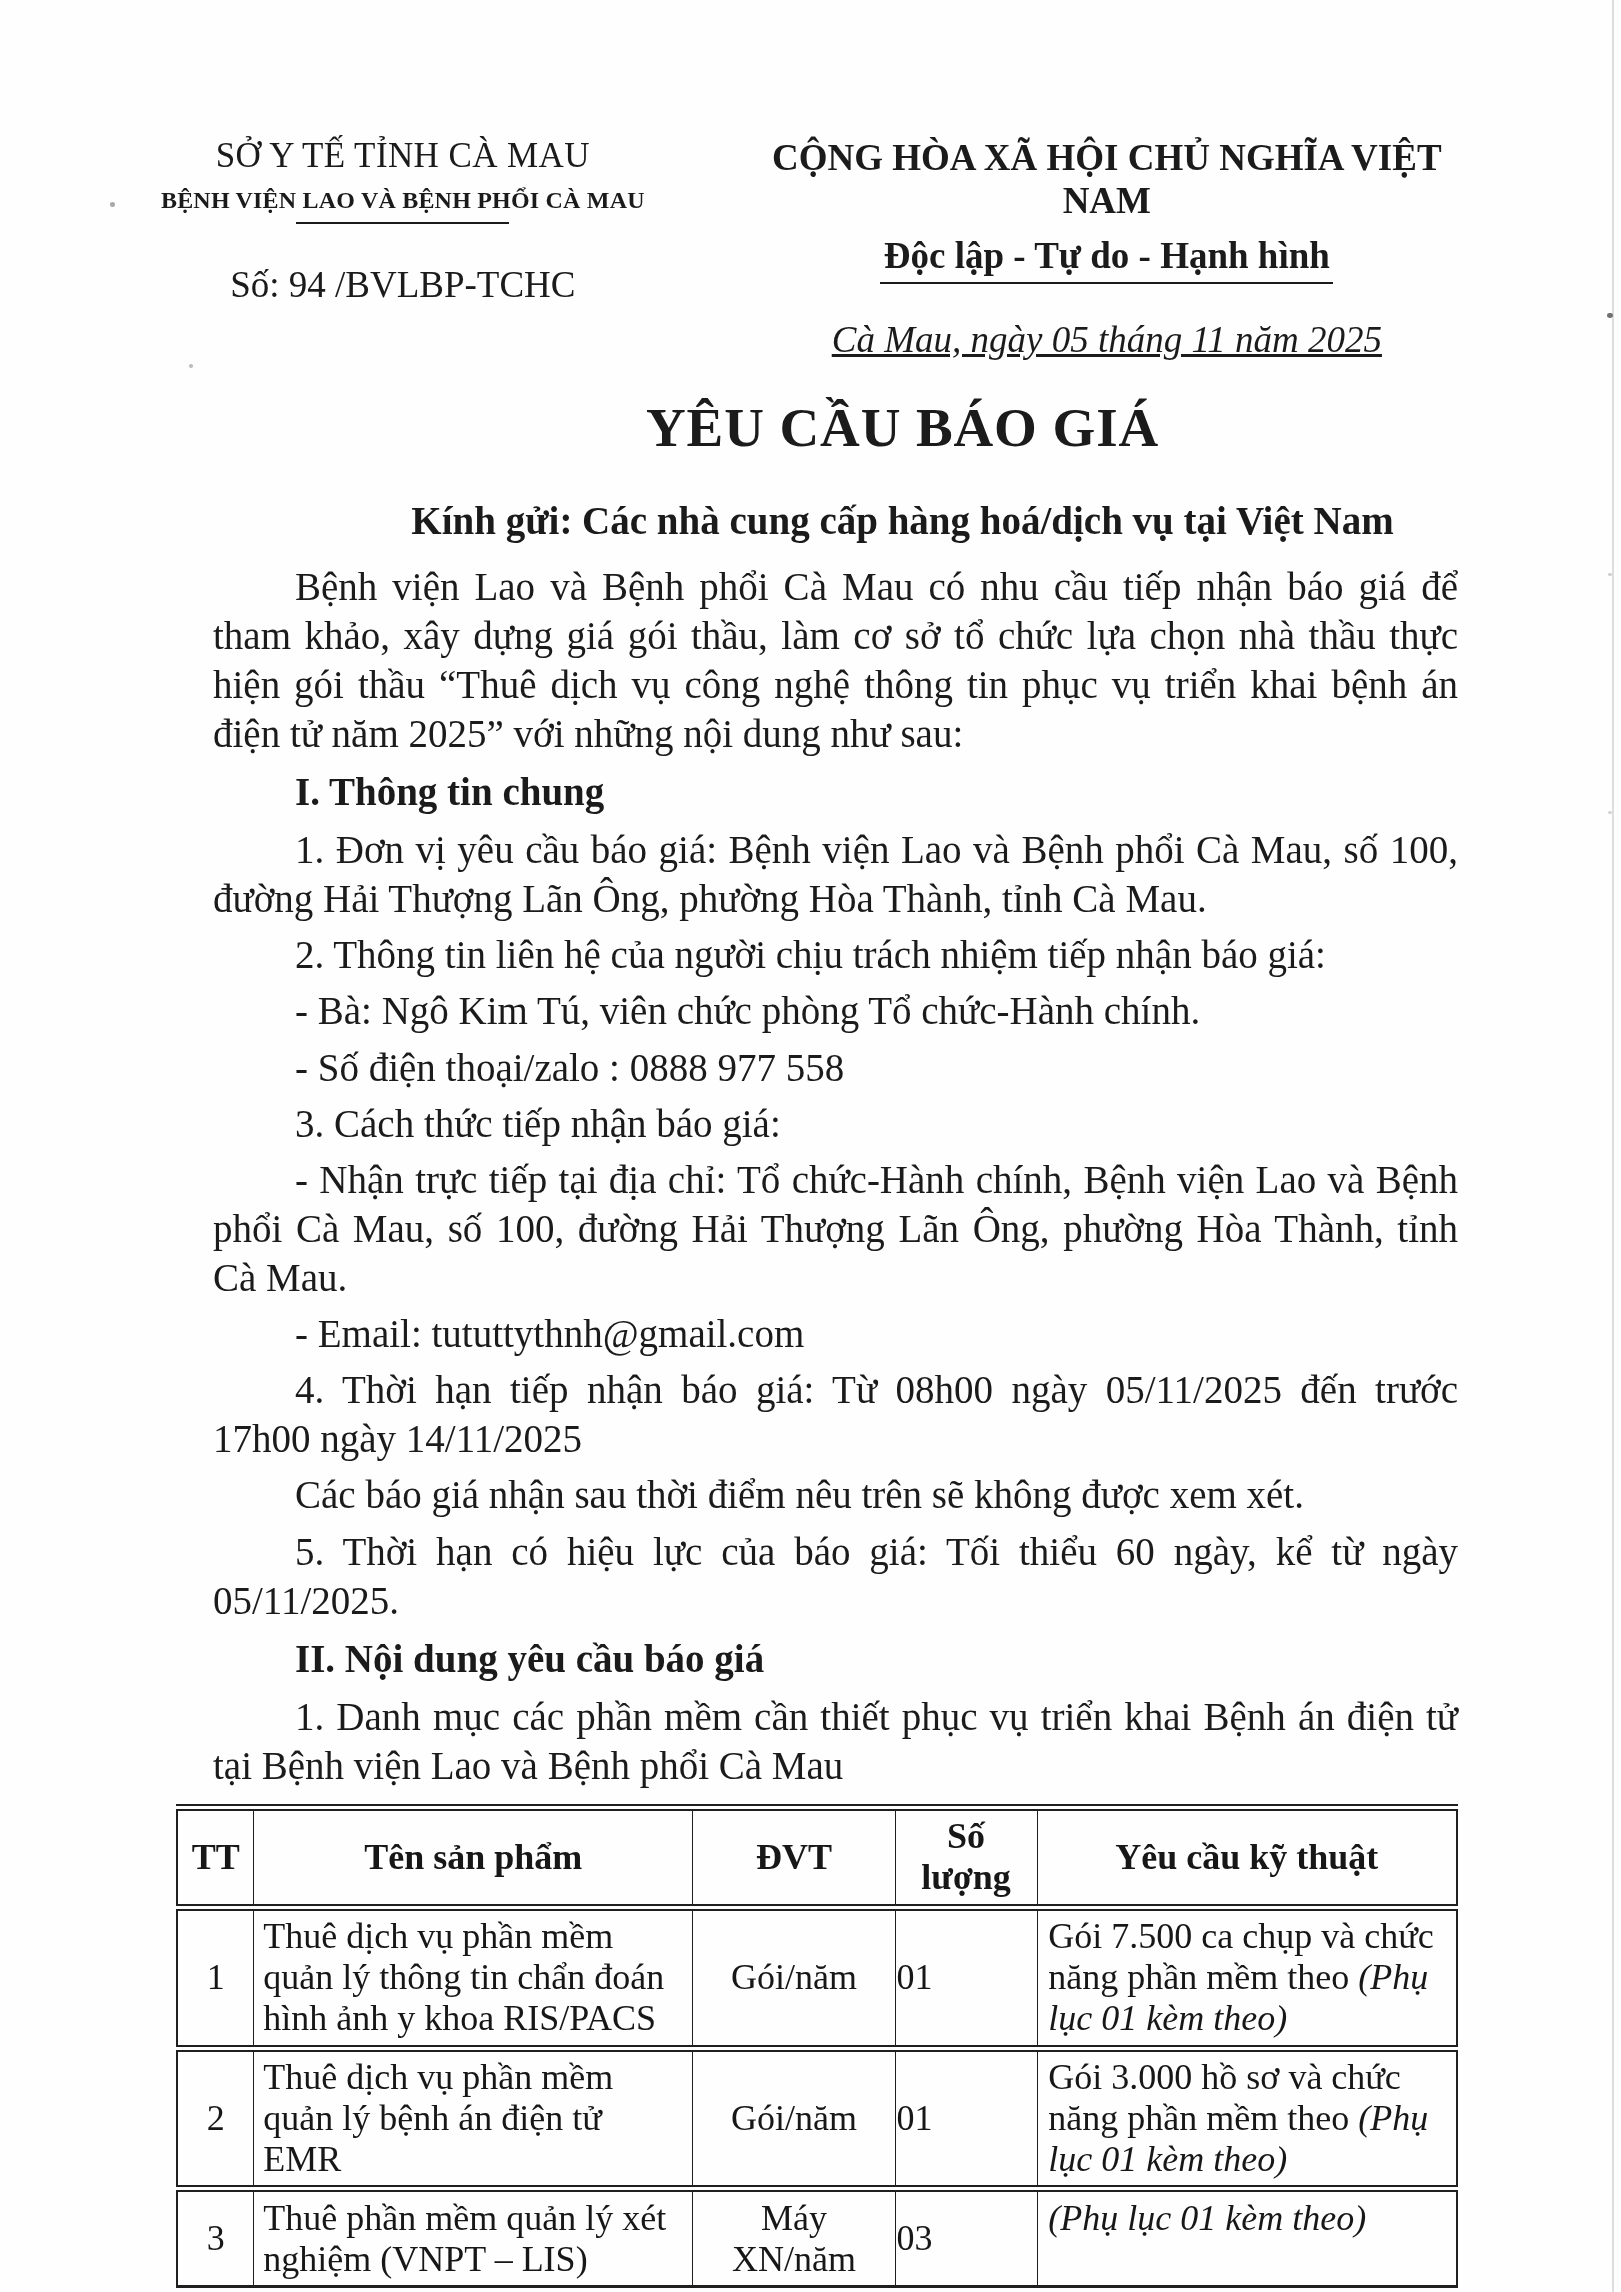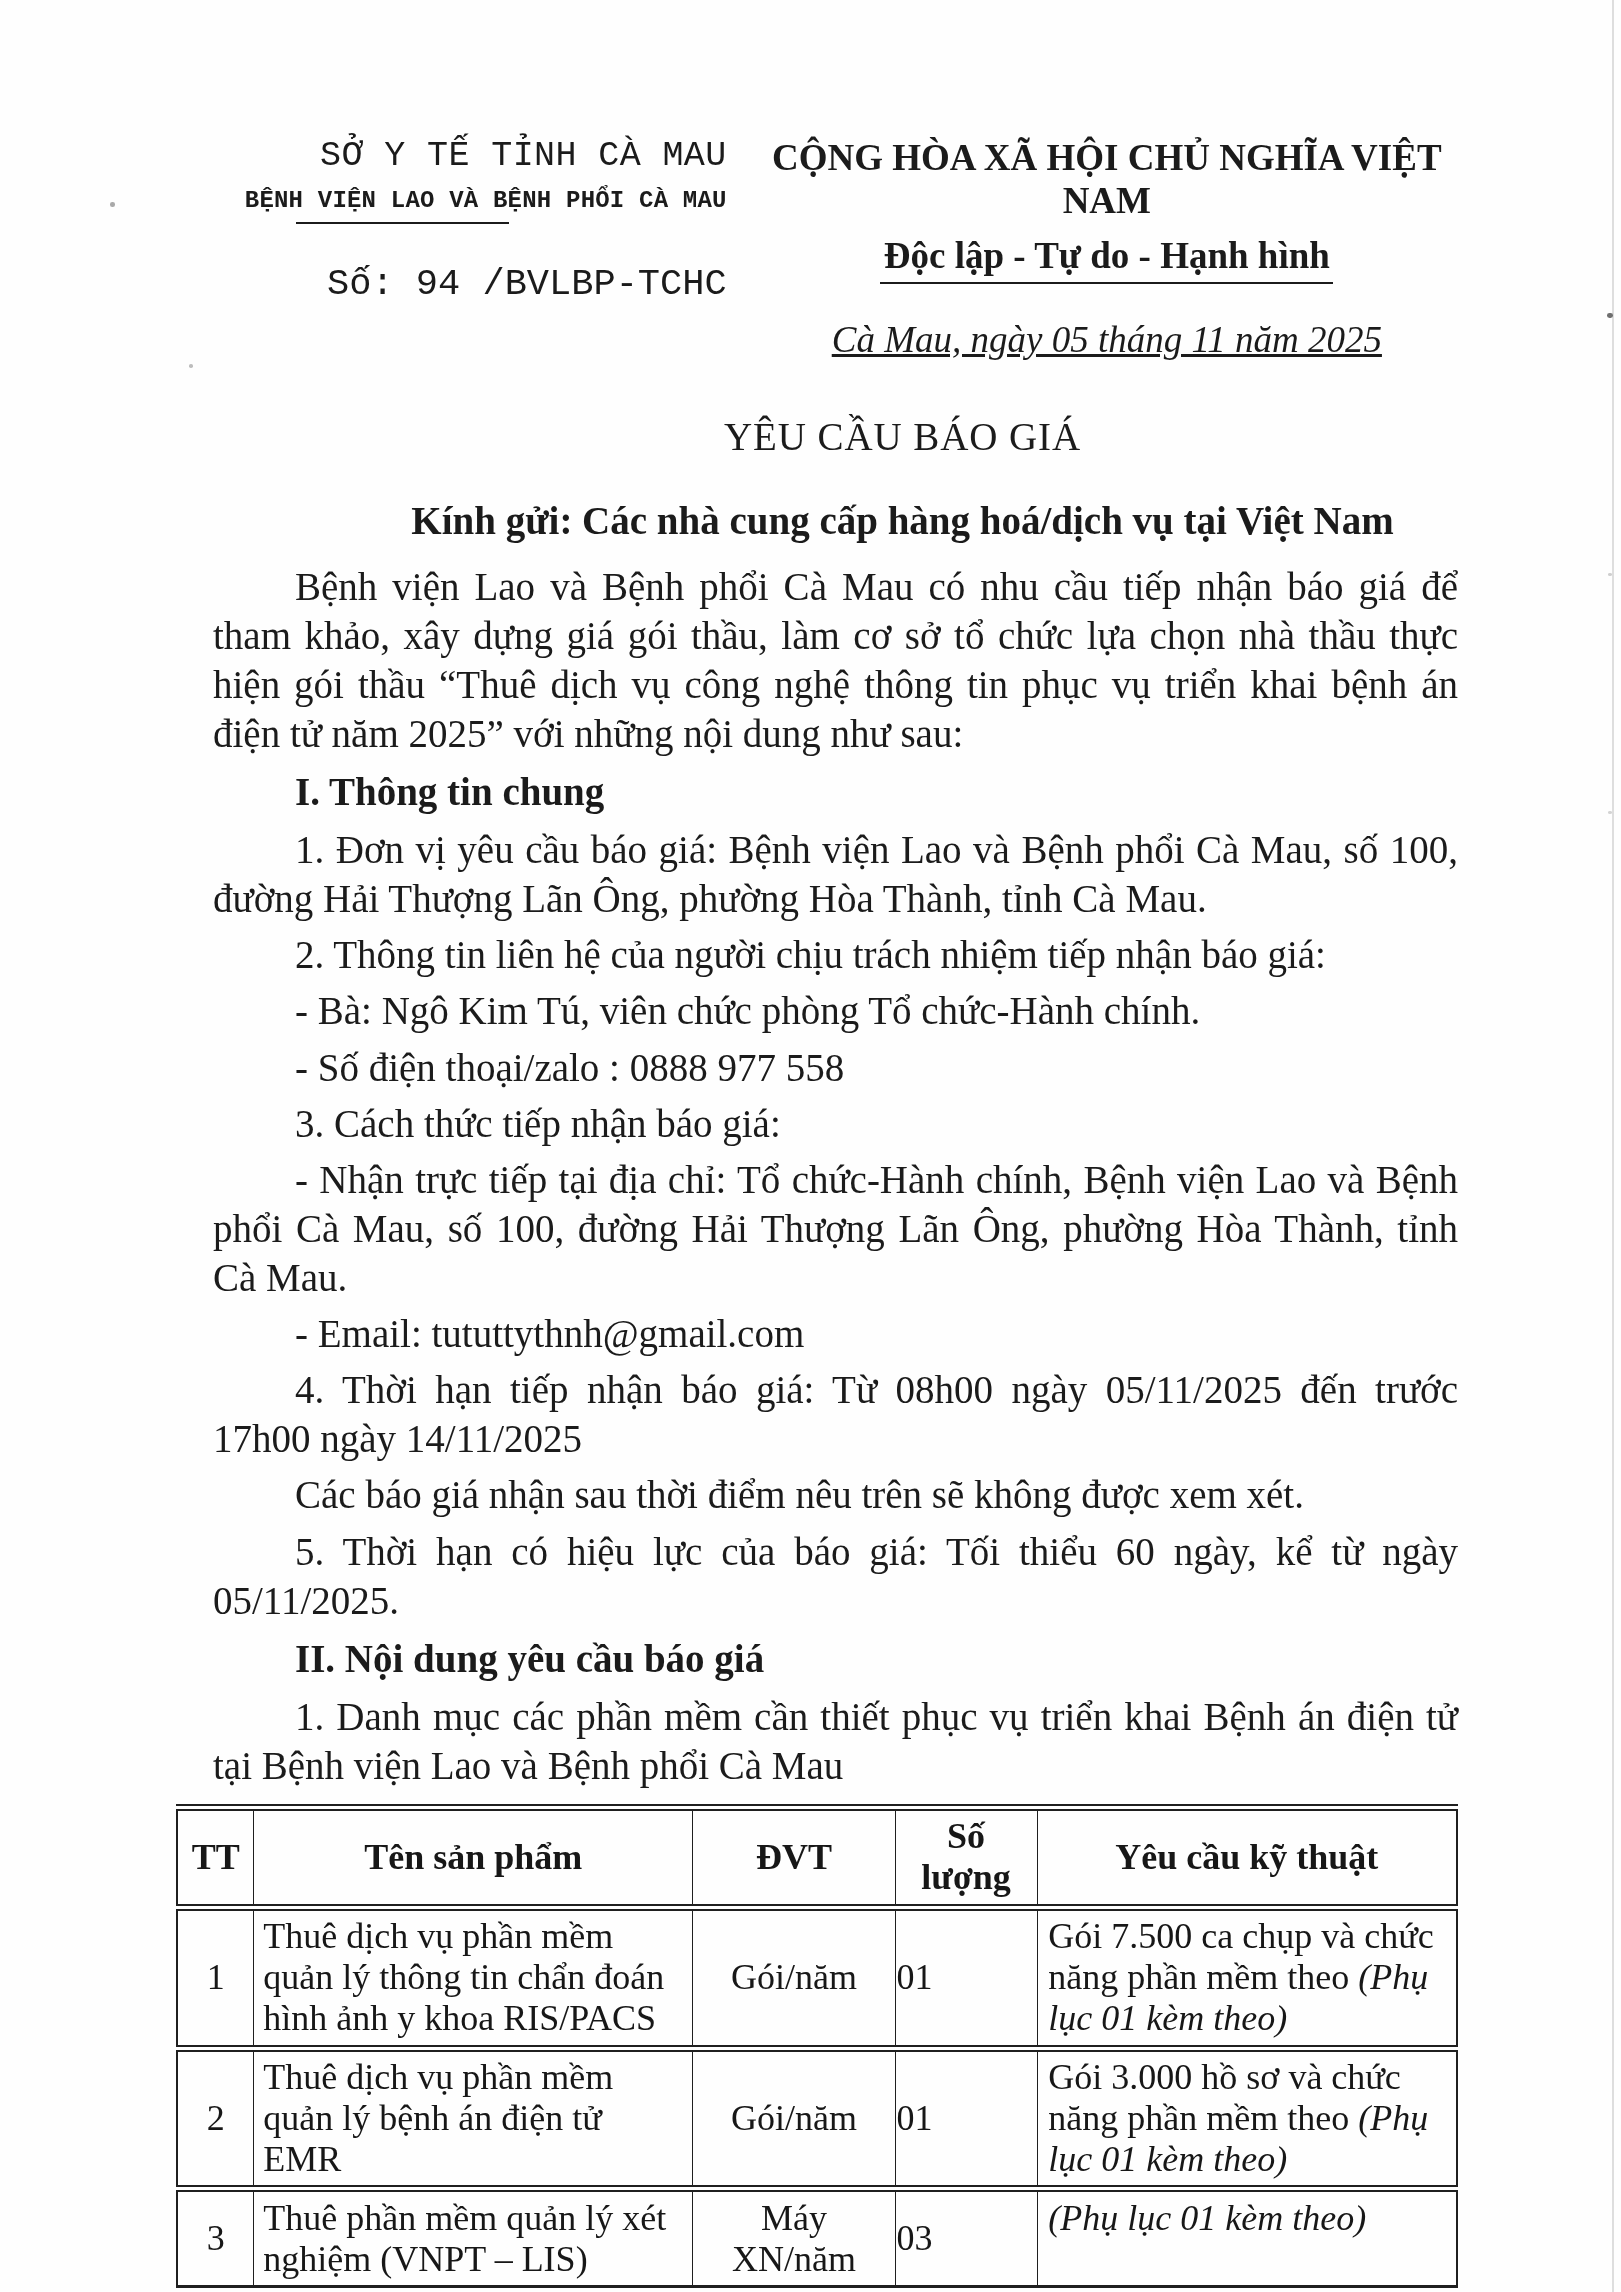--- a/index.html
+++ b/index.html
@@ -18,34 +18,34 @@
   .edge-line { position:absolute; top:0; bottom:0; right:7.2px; width:1.8px; background:#dedede; }
   .speck { position:absolute; border-radius:50%; }
   .speck.s1 { left:110px; top:202px; width:4.5px; height:4.5px; background:#a9a9a9; }
   .speck.s2 { left:189px; top:364px; width:3.6px; height:3.6px; background:#bdbdbd; }
   .speck.s3 { right:8px; top:313px; width:6.3px; height:5.4px; background:#6f6f6f; border-radius:40%; }
   .speck.s4 { right:9px; top:573px; width:3.6px; height:2.7px; background:#cfcfcf; }
   .speck.s5 { right:9px; top:811px; width:3.6px; height:2.7px; background:#d4d4d4; }
 
   
   .header { display:flex; padding:136px 134px 0 79px; }
-  .h-left  { width:46%; text-align:right;font-family:Liberation Mono, monospace; }
+  .h-left  { width:46%; text-align:center; }
   .h-right { width:54%; text-align:center; }
   .agency  { font-size:35px; letter-spacing:0.4px; }
   .org     { font-size:24px; font-weight:bold; margin-top:10.7px; letter-spacing:0.2px; }
   .rule-left { width:213px; height:2.7px; background:#1b1b1b; margin:8px auto 0; }
   .doc-no  { font-size:37px; margin-top:39px; }
   .national { font-size:37px; font-weight:bold; }
   .motto-wrap { margin-top:11.6px; }
   .motto   { display:inline-block; font-size:37px; font-weight:bold; padding:0 3.6px 5.4px; border-bottom:2.7px solid #1b1b1b; }
   .dateline { font-size:37px; font-style:italic; margin-top:34px;text-decoration:underline; }
 
   
   .centerband { text-align:center; padding-left:184px; }
-  .title   { font-size:39px; font-weight:normal; margin-top:53px; letter-spacing:0.9px; }
+  .title   { font-size:55px; font-weight:bold; margin-top:35px; letter-spacing:0.9px; }
   .salutation { font-size:39px; margin-top:39px;font-weight:bold; }
 
   
   .bodytext { padding:0 163px 0 213px; font-size:39px; line-height:49px; }
   .bodytext p { margin:7.2px 0; text-align:justify; text-indent:82px; }
   .bodytext p.first { margin-top:19px; }
   .bodytext p.heading { font-weight:bold; text-align:left; margin:9px 0; }
 
   
   .tablewrap { margin:14.3px 0 0 -37px; width:1282px; }

